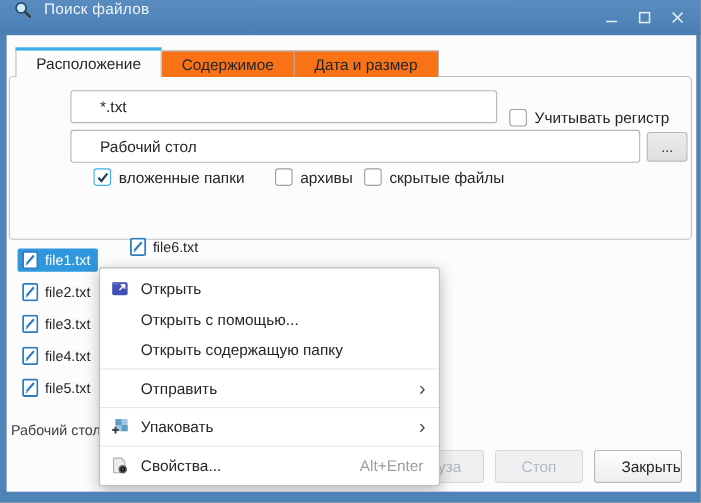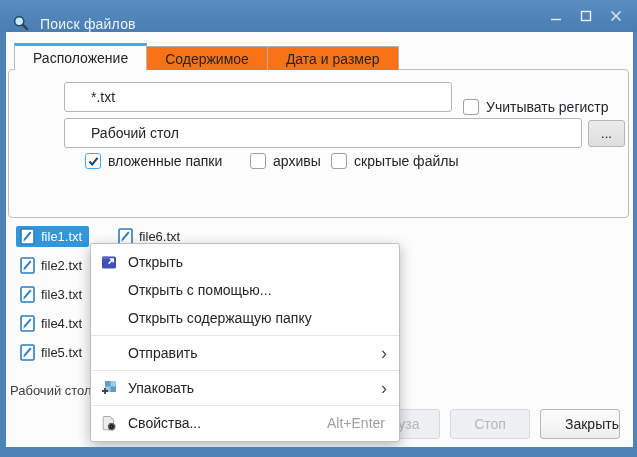--- a/index.html
+++ b/index.html
@@ -1,20 +1,20 @@
 <!DOCTYPE html>
 <html><head>
 <meta charset="utf-8">
 <style>
   html,body{margin:0;padding:0;}
   body{font-family:"Liberation Sans","DejaVu Sans",sans-serif;background:#888;}
   .window{position:relative;width:637px;height:457px;background:#4f83b8;overflow:hidden;
     box-sizing:border-box;}
   
-  .titlebar{position:absolute;left:0;top:0;right:0;height:32px;display:flex;align-items:flex-end;
+  .titlebar{position:absolute;left:0;top:0;right:0;height:32px;display:flex;align-items:flex-start;
     background:linear-gradient(#5a8cbf,#4a7eb3);color:#eef3f9;font-size:14px;}
   .titlebar .app-icon{margin-left:12px;width:18px;height:18px;}
   .titlebar .title{margin-left:10px;flex:1;letter-spacing:.2px;}
   .win-btn{width:30px;height:32px;display:flex;align-items:center;justify-content:center;cursor:default;}
   .win-btn svg{width:14px;height:14px;}
   
   .content{position:absolute;left:6px;top:32px;width:627px;height:415px;background:#fcfcfc;overflow:hidden;}
   
   .tabbar{position:absolute;left:8px;top:11px;display:flex;z-index:3;}
   .tab{box-sizing:border-box;height:24px;margin-top:3px;padding:0 18px;display:flex;align-items:center;
@@ -138,21 +138,21 @@
     </label>
 
     <div class="file-item selected" style="left:10px;top:194px;">
       <svg viewBox="0 0 15 17">
         <rect x="1" y="1" width="13" height="15" rx="1.2" fill="#fff" stroke="#2d7dc0" stroke-width="1.6"></rect>
         <line x1="4.2" y1="11.8" x2="10.8" y2="4.2" stroke="#2d7dc0" stroke-width="2"></line>
         <path d="M3.4 13.4 l1.6 -.4 -1.2 -1.2 z" fill="#2d7dc0"></path>
       </svg>
       <span>file1.txt</span>
     </div>
-    <div class="file-item" style="left:108px;top:194px;">
+    <div class="file-item" style="left:108px;top:182px;">
       <svg viewBox="0 0 15 17">
         <rect x="1" y="1" width="13" height="15" rx="1.2" fill="#fff" stroke="#2d7dc0" stroke-width="1.6"></rect>
         <line x1="4.2" y1="11.8" x2="10.8" y2="4.2" stroke="#2d7dc0" stroke-width="2"></line>
         <path d="M3.4 13.4 l1.6 -.4 -1.2 -1.2 z" fill="#2d7dc0"></path>
       </svg>
       <span>file6.txt</span>
     </div>
     <div class="file-item" style="left:10px;top:223px;">
       <svg viewBox="0 0 15 17">
         <rect x="1" y="1" width="13" height="15" rx="1.2" fill="#fff" stroke="#2d7dc0" stroke-width="1.6"></rect>

